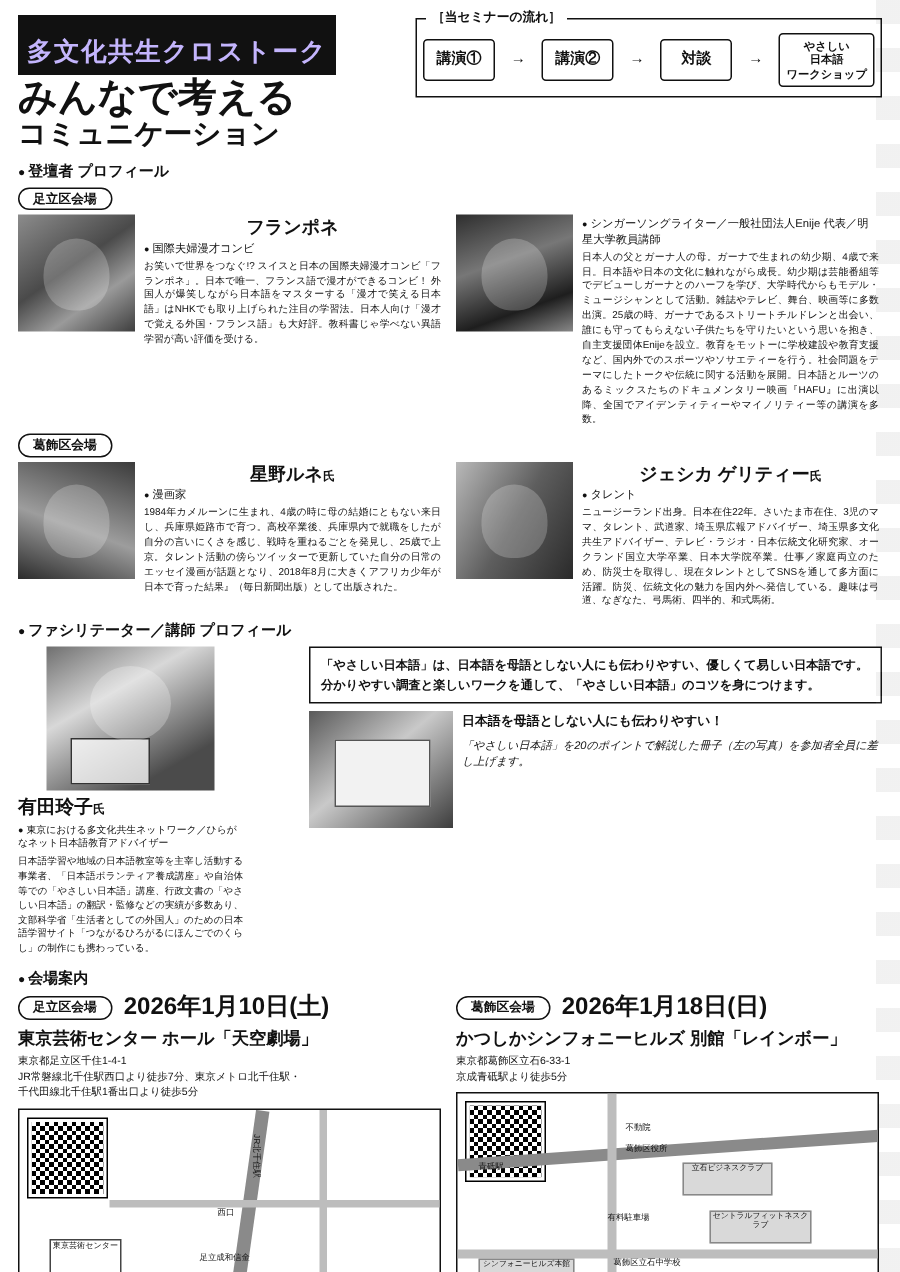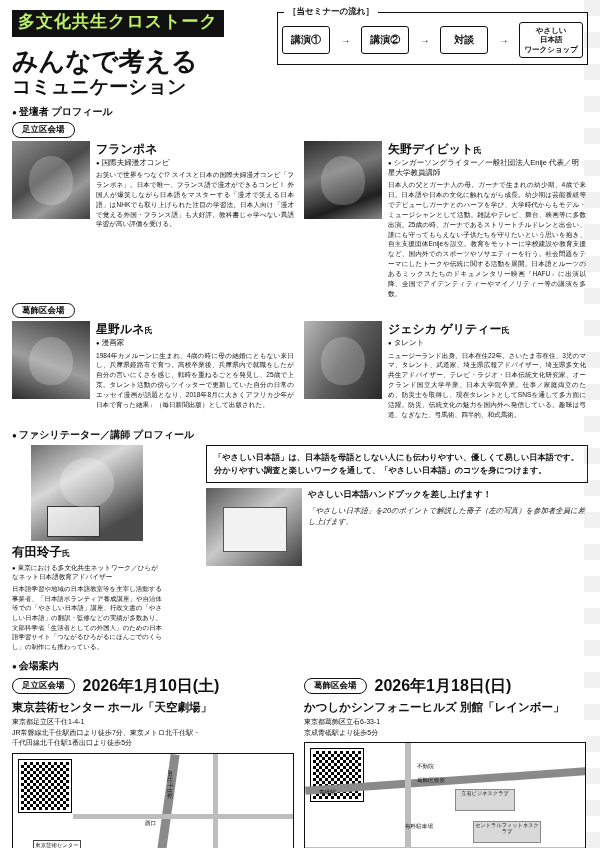--- a/index.html
+++ b/index.html
@@ -13,25 +13,25 @@
     line-height:1.35;
     overflow:hidden;
   }
   .page { position:relative; width:600px; height:848px; background:#fff; padding:10px 12px 0 12px; }
 
   
   .header { display:flex; align-items:flex-start; gap:10px; }
   .titleblock { width:255px; }
   .t-line1 {
     display:inline-block;
-    background:#111; color:#bef264;
+    background:#111; color:#c4b5fd;
     font-size:17px; font-weight:bold; letter-spacing:1px;
-    padding:1px 6px 3px 6px;
-  }
-  .t-line2 { font-size:26px; font-weight:bold; letter-spacing:0px; margin-top:10px; line-height:1.1;}
+    padding:14px 6px 3px 6px;
+  }
+  .t-line2 { font-size:26px; font-weight:bold; letter-spacing:0px; margin-top:0; line-height:1.1;}
   .t-line3 { font-size:19px; font-weight:bold; line-height:1.1; margin-top:1px;}
 
   .flowbox { flex:1; border:1px solid #111; padding:3px 4px 6px 4px; position:relative; margin-top:2px;}
   .flow-label {
     position:absolute; top:-7px; left:6px; background:#fff; padding:0 4px; font-size:8.5px; font-weight:bold;
   }
   .flow-row { display:flex; align-items:center; justify-content:space-between; margin-top:6px; }
   .flow-item {
     border:1px solid #111; border-radius:3px;
     padding:6px 4px; font-size:10px; font-weight:bold;
@@ -60,21 +60,21 @@
   }
   .photo.p2 { background:linear-gradient(160deg,#2e2e2e,#777 40%,#1e1e1e 75%,#888); }
   .photo.p3 { background:linear-gradient(120deg,#b9b9b9,#5e5e5e 50%,#2a2a2a); }
   .photo.p4 { background:linear-gradient(200deg,#3b3b3b,#9d9d9d 55%,#2b2b2b); }
   .photo::after {
     content:""; position:absolute; left:22%; top:20%;
     width:56%; height:62%; border-radius:50% 50% 45% 45%;
     background:rgba(255,255,255,0.22);
   }
   .spk-body { flex:1; }
-  .spk-name { font-size:12px; font-weight:bold; }
+  .spk-name { font-size:12px; font-weight:bold;text-align:center; }
   .spk-name .suffix { font-size:8px; font-weight:bold; }
   .spk-role { font-size:7.5px; margin-top:1px; }
   .spk-role::before { content:"\25CF"; font-size:6px; margin-right:2px; }
   .spk-text { font-size:6.6px; line-height:1.5; margin-top:2px; text-align:justify; }
 
   
   .fac-wrap { display:flex; gap:8px; margin-top:3px; }
   .fac-left { width:150px; }
   .fac-photo {
     width:112px; height:96px;
@@ -186,21 +186,20 @@
           <div class="spk-name">フランポネ</div>
           <div class="spk-role">国際夫婦漫才コンビ</div>
           <div class="spk-text">お笑いで世界をつなぐ!? スイスと日本の国際夫婦漫才コンビ「フランポネ」。日本で唯一、フランス語で漫才ができるコンビ！ 外国人が爆笑しながら日本語をマスターする「漫才で笑える日本語」はNHKでも取り上げられた注目の学習法。日本人向け「漫才で覚える外国・フランス語」も大好評。教科書じゃ学べない異語学習が高い評価を受ける。</div>
         </div>
       </div>
     </div>
     <div class="spk-col">
       <div class="spk">
         <div class="photo p2"></div>
         <div class="spk-body">
-          <div class="spk-name"><span>矢野デイビット</span><span class="suffix">氏</span></div>
           <div class="spk-role">シンガーソングライター／一般社団法人Enije 代表／明星大学教員講師</div>
           <div class="spk-text">日本人の父とガーナ人の母。ガーナで生まれの幼少期、4歳で来日。日本語や日本の文化に触れながら成長。幼少期は芸能番組等でデビューしガーナとのハーフを学び、大学時代からもモデル・ミュージシャンとして活動。雑誌やテレビ、舞台、映画等に多数出演。25歳の時、ガーナであるストリートチルドレンと出会い、誰にも守ってもらえない子供たちを守りたいという思いを抱き、自主支援団体Enijeを設立。教育をモットーに学校建設や教育支援など、国内外でのスポーツやソサエティーを行う。社会問題をテーマにしたトークや伝統に関する活動を展開。日本語とルーツのあるミックスたちのドキュメンタリー映画『HAFU』に出演以降、全国でアイデンティティーやマイノリティー等の講演を多数。</div>
         </div>
       </div>
     </div>
   </div>
 
   <div class="venue-grid" style="margin-top:4px;">
     <div class="spk-col">
       <span class="venue-tag">葛飾区会場</span>
@@ -238,21 +237,21 @@
       <div class="fac-photo"></div>
       <div class="fac-name"><span>有田玲子</span><span class="suffix">氏</span></div>
       <div class="fac-role">東京における多文化共生ネットワーク／ひらがなネット日本語教育アドバイザー</div>
       <div class="fac-desc">日本語学習や地域の日本語教室等を主宰し活動する事業者、「日本語ボランティア養成講座」や自治体等での「やさしい日本語」講座、行政文書の「やさしい日本語」の翻訳・監修などの実績が多数あり、文部科学省「生活者としての外国人」のための日本語学習サイト「つながるひろがるにほんごでのくらし」の制作にも携わっている。</div>
     </div>
     <div class="fac-right">
       <div class="quote-box">「やさしい日本語」は、日本語を母語としない人にも伝わりやすい、優しくて易しい日本語です。分かりやすい調査と楽しいワークを通して、「やさしい日本語」のコツを身につけます。</div>
       <div class="hand-row">
         <div class="hand-photo"></div>
         <div class="hand-text">
-          <div>やさしい日本語ハンドブックを差し上げます！</div>
+          <div>日本語を母語としない人にも伝わりやすい！</div>
           <div class="hand-sub">「やさしい日本語」を20のポイントで解説した冊子（左の写真）を参加者全員に差し上げます。</div>
         </div>
       </div>
     </div>
   </div>
 
   <div class="venue-head">
     <div class="sec-head">会場案内</div>
   </div>
 

